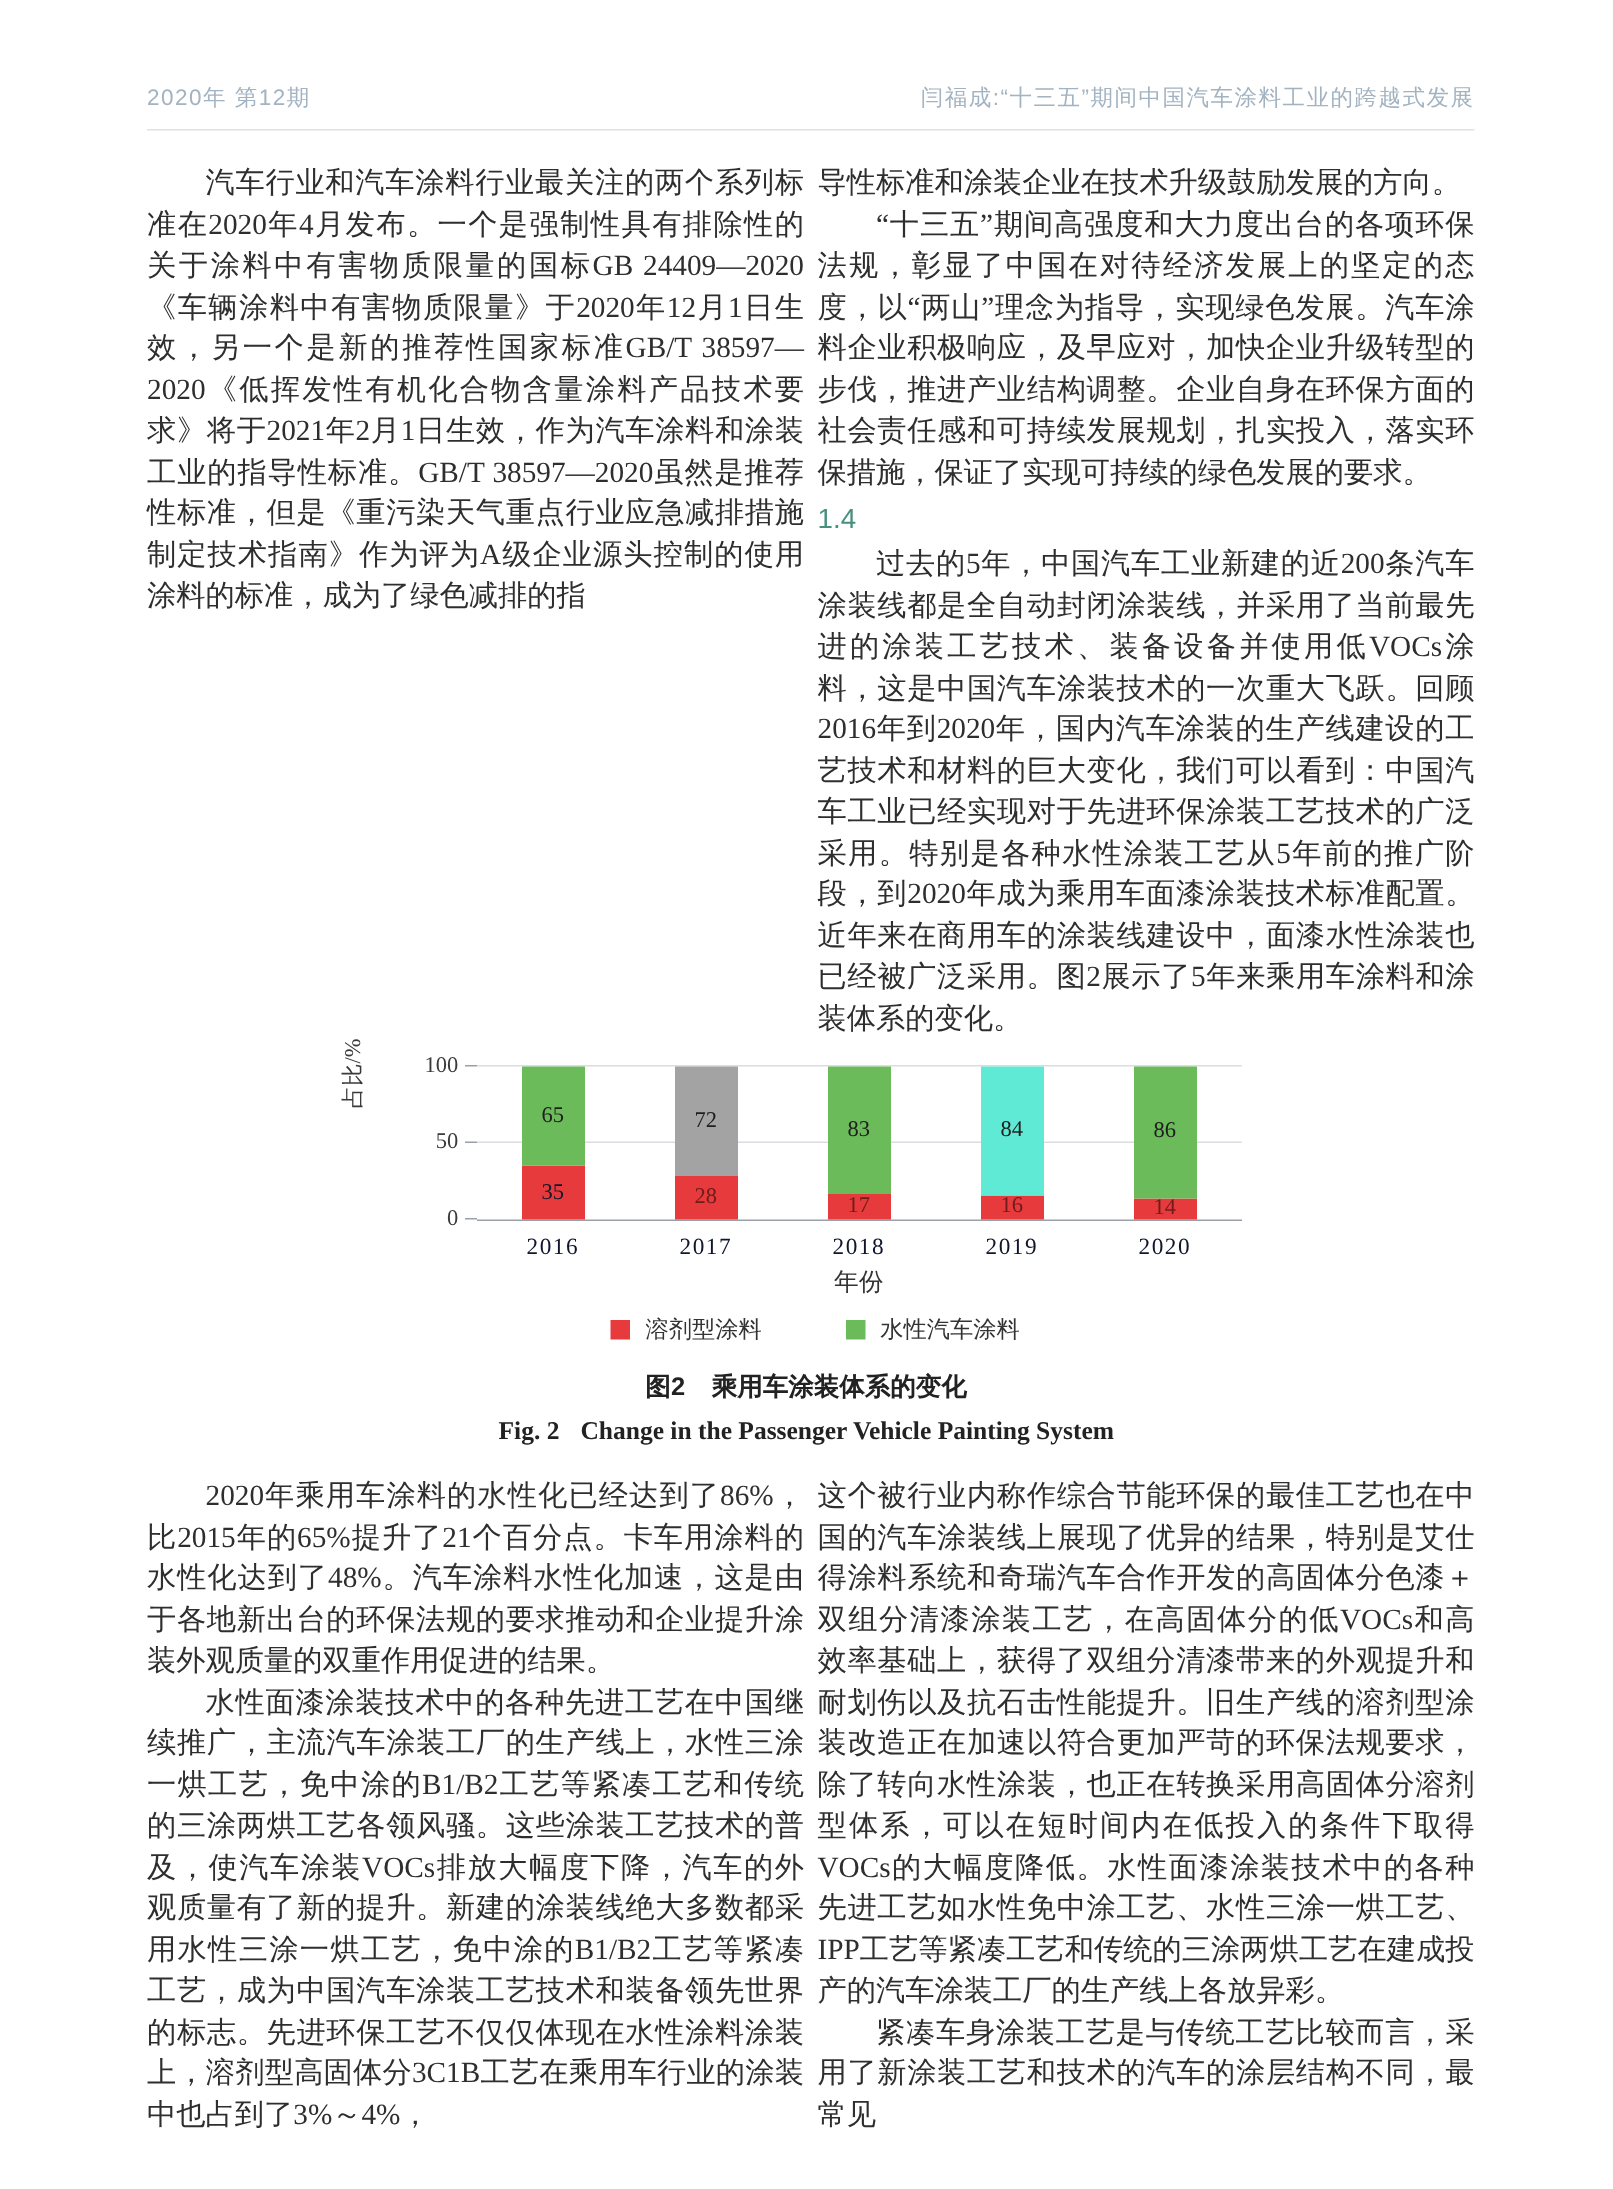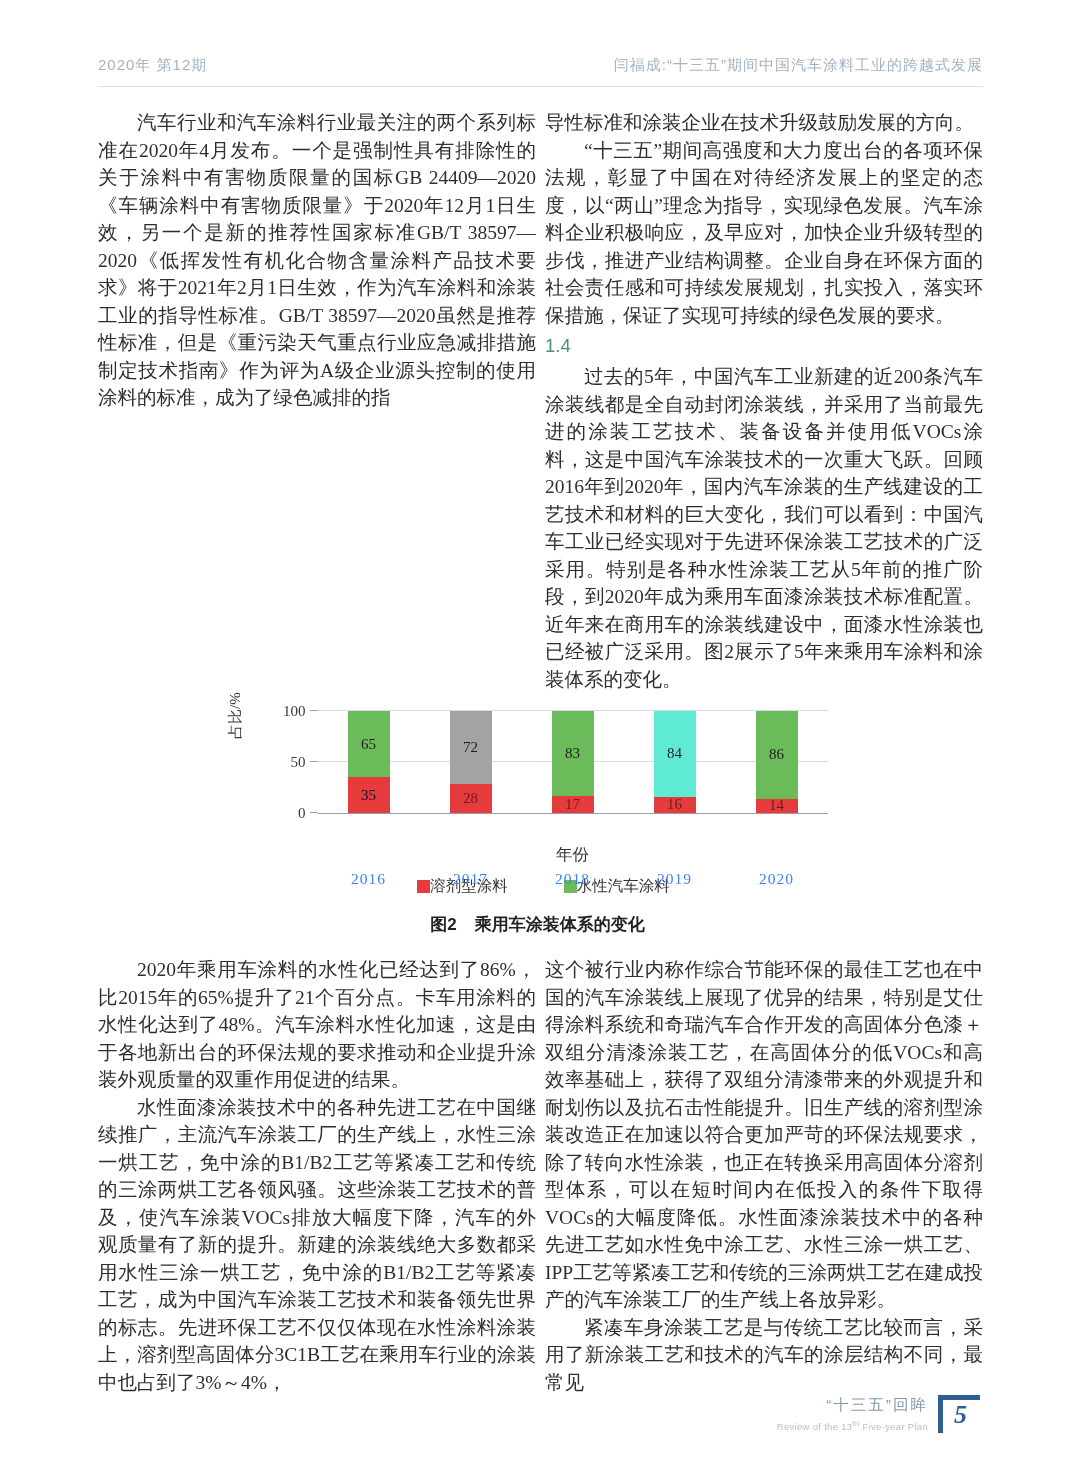--- a/index.html
+++ b/index.html
@@ -64,33 +64,33 @@
   .y-tick-dash{position:absolute;left:-8px;width:8px;height:1.5px;background:#9aa0a6;}
   .bar-group{position:absolute;bottom:0;width:42px;height:100%;transform:translateX(-50%);}
   .bar-seg{
     position:absolute;left:0;width:100%;
     display:flex;align-items:center;justify-content:center;
   }
   .bar-value{font-size:15px;font-family:"Liberation Serif","DejaVu Serif",serif;}
   .chart-xticks{position:relative;height:30px;margin:0 30px 0 88px;}
   .x-tick{
     position:absolute;top:9px;transform:translateX(-50%);
-    font-size:15.5px;color:#3b82f6;letter-spacing:1px;margin-top:47px;
+    font-size:15.5px;color:#0f172a;letter-spacing:1px;
   }
   .chart-xlabel{
     text-align:center;margin:0 30px 0 88px;
     font-size:16.5px;color:#333;
   }
   .chart-legend{
     display:flex;justify-content:center;gap:56px;
     margin-top:10px;
     font-family:"Liberation Sans","DejaVu Sans",sans-serif;
     font-size:15.5px;color:#333;
   }
-  .legend-item{display:flex;align-items:center;gap:0;}
+  .legend-item{display:flex;align-items:center;gap:10px;}
   .legend-swatch{width:13px;height:13px;display:inline-block;}
   
   .caption-zh{
     text-align:center;margin-top:16px;
     font-family:"Liberation Sans","DejaVu Sans",sans-serif;
     font-weight:bold;font-size:17px;color:#222;
   }
   .caption-zh .cap-label{margin-right:18px;}
   .caption-en{
     text-align:center;margin-top:8px;
@@ -218,34 +218,30 @@
           </span>
           <span class="legend-item">
             <span class="legend-swatch" style="background: rgb(108, 187, 90);"></span>
             <span class="">水性汽车涂料</span>
           </span>
         </div>
     </div>
     <div class="caption-zh">
       <span class="cap-label">图2</span><span>乘用车涂装体系的变化</span>
     </div>
+    <div class="caption-en">
+      <span class="cap-label">Fig. 2</span><span>Change in the Passenger Vehicle Painting System</span>
+    </div>
   </div>
 
   <div class="cols" style="margin-top:20px;">
     <div class="col">
         <p class="indent">2020年乘用车涂料的水性化已经达到了86%，比2015年的65%提升了21个百分点。卡车用涂料的水性化达到了48%。汽车涂料水性化加速，这是由于各地新出台的环保法规的要求推动和企业提升涂装外观质量的双重作用促进的结果。</p>
         <p class="indent">水性面漆涂装技术中的各种先进工艺在中国继续推广，主流汽车涂装工厂的生产线上，水性三涂一烘工艺，免中涂的B1/B2工艺等紧凑工艺和传统的三涂两烘工艺各领风骚。这些涂装工艺技术的普及，使汽车涂装VOCs排放大幅度下降，汽车的外观质量有了新的提升。新建的涂装线绝大多数都采用水性三涂一烘工艺，免中涂的B1/B2工艺等紧凑工艺，成为中国汽车涂装工艺技术和装备领先世界的标志。先进环保工艺不仅仅体现在水性涂料涂装上，溶剂型高固体分3C1B工艺在乘用车行业的涂装中也占到了3%～4%，</p>
       </div>
     <div class="col">
         <p class="">这个被行业内称作综合节能环保的最佳工艺也在中国的汽车涂装线上展现了优异的结果，特别是艾仕得涂料系统和奇瑞汽车合作开发的高固体分色漆＋双组分清漆涂装工艺，在高固体分的低VOCs和高效率基础上，获得了双组分清漆带来的外观提升和耐划伤以及抗石击性能提升。旧生产线的溶剂型涂装改造正在加速以符合更加严苛的环保法规要求，除了转向水性涂装，也正在转换采用高固体分溶剂型体系，可以在短时间内在低投入的条件下取得VOCs的大幅度降低。水性面漆涂装技术中的各种先进工艺如水性免中涂工艺、水性三涂一烘工艺、IPP工艺等紧凑工艺和传统的三涂两烘工艺在建成投产的汽车涂装工厂的生产线上各放异彩。</p>
         <p class="indent">紧凑车身涂装工艺是与传统工艺比较而言，采用了新涂装工艺和技术的汽车的涂层结构不同，最常见</p>
       </div>
   </div>
 
-  <div class="footer">
-    <div class="footer-text">
-      <div class="footer-zh">“十三五”回眸</div>
-      <div class="footer-en"><span>Review of the 13</span><sup>th</sup><span> Five-year Plan</span></div>
-    </div>
-    <div class="page-num-bracket">5</div>
-  </div>
 
 </div>
 
 </body></html>

